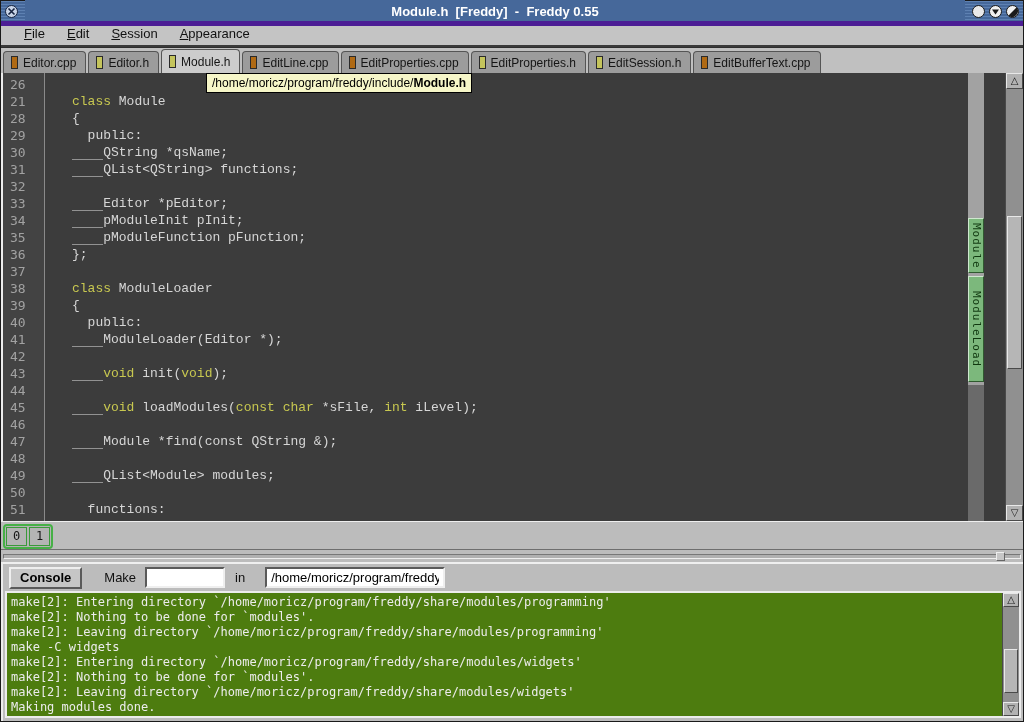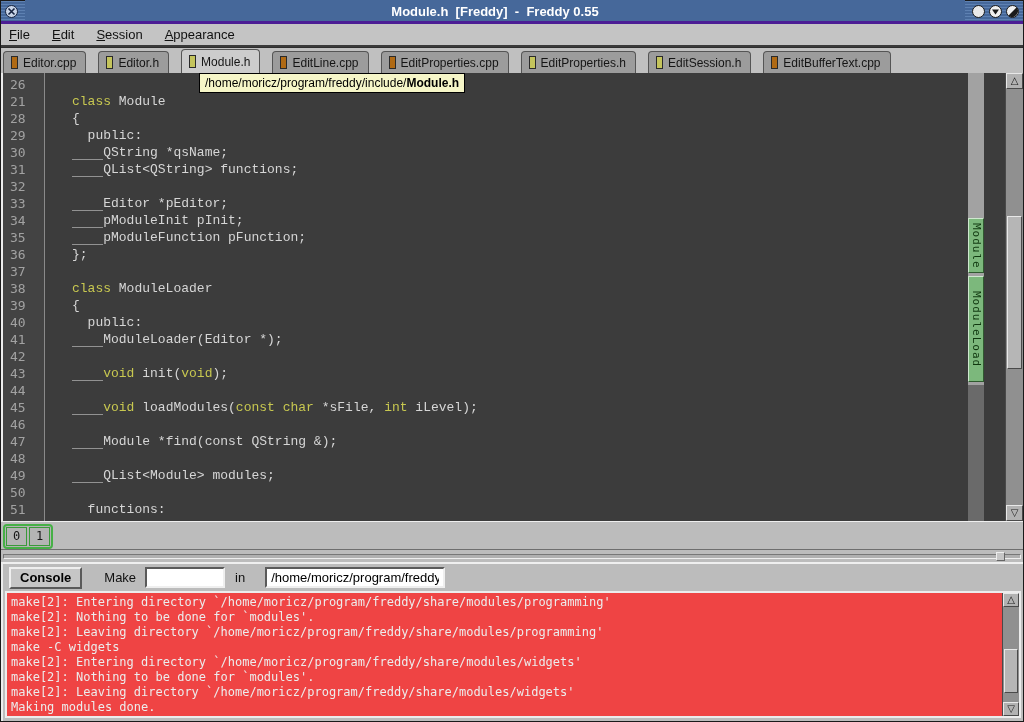--- a/index.html
+++ b/index.html
@@ -7,42 +7,42 @@
   body { font-family:"Liberation Sans","DejaVu Sans",sans-serif; font-size:13px; }
   .window { width:1024px; height:722px; background:#bcbcbc; border:1px solid #1a1a1a; display:flex; flex-direction:column; }
 
   
   .titlebar { height:20px; background:#46689a; background-image:repeating-linear-gradient(#5e81b2 0 1px,#46689a 1px 3px); display:flex; align-items:center; padding:0 3px; flex:0 0 20px; }
   .tb-btn { width:15px; height:15px; flex:0 0 15px; cursor:pointer; }
   .tb-title { flex:1; text-align:center; color:#fff; font-weight:bold; font-size:13px; background:#46689a; padding:11px 8px; white-space:pre; align-self:center; margin:0 6px; }
   .tb-right { display:flex; gap:2px; }
 
   
-  .menubar { height:26px; flex:0 0 26px; background:#c4c4c4; border-top:3px solid #4c1d95; border-bottom:2px solid #3a3a3a; display:flex; align-items:center; padding-left:8px; gap:22px; }
+  .menubar { height:26px; flex:0 0 26px; background:#c4c4c4; border-top:5px solid #4c1d95; border-bottom:2px solid #3a3a3a; display:flex; align-items:flex-start; padding-left:23px; gap:22px; }
   .menu-item { color:#111; cursor:pointer; }
   .menu-key { text-decoration:underline; }
 
   
-  .tabbar { height:26px; flex:0 0 26px; background:#c0c0c0; border-top:1px solid #2e2e2e; display:flex; align-items:flex-end; padding:2px 0 0 2px;gap:10px; }
+  .tabbar { height:26px; flex:0 0 26px; background:#c0c0c0; border-top:1px solid #2e2e2e; display:flex; align-items:flex-end; padding:2px 0 0 2px; }
   .tab { height:22px; background:#9c9c9c; border:1px solid #555; border-bottom:none; border-radius:4px 4px 0 0; display:flex; align-items:center; gap:5px; padding:0 9px 0 7px; margin-right:2px; color:#151515; font-size:12px; cursor:pointer; white-space:nowrap; }
   .tab.active { background:#cccccc; height:24px; }
   .tab-icon { width:7px; height:13px; border:1px solid #2a2a2a; display:inline-block; }
   .tab-icon.cpp { background:#b06a14; }
   .tab-icon.h { background:#c4c45c; }
 
   
   .editor-wrap { flex:0 0 448px; height:448px; position:relative; display:flex; border-left:2px solid #ececec; background:#3c3c3c;gap:21px; }
   .gutter { width:42px; flex:0 0 42px; background:#434343; border-right:1px solid #8a8a8a; padding-top:3px; }
   .ln { height:17px; line-height:17px; color:#a2a2a2; font-family:"DejaVu Sans Mono",monospace; font-size:13px; padding-left:7px; }
   .code { flex:1; padding-top:3px; overflow:hidden; background:#3c3c3c; }
   .code-line { height:17px; line-height:17px; font-family:Liberation Mono, monospace; font-size:13px; color:#d6d6d6; white-space:pre; padding-left:6px; }
   .seg-kw { color:#c8c850; }
   .seg-pl { color:#d6d6d6; }
   .seg-tab { display:inline-block; white-space:pre; border-bottom:1px solid #929292; height:16px; }
-  .tooltip { position:absolute; left:196px; top:0; height:20px; background:#f6f6c8; border:1px solid #000; color:#000; font-size:12px; line-height:18px; padding:0 5px; white-space:pre; z-index:5; }
+  .tooltip { position:absolute; left:203px; top:0; height:20px; background:#f6f6c8; border:1px solid #000; color:#000; font-size:12px; line-height:18px; padding:0 5px; white-space:pre; z-index:5; }
   .tooltip b { font-weight:bold; }
 
   .class-strip { width:16px; flex:0 0 16px; background:linear-gradient(#a2a2a2 0 312px,#6a6a6a 312px 100%); display:flex; flex-direction:column; align-items:stretch; }
   .class-spacer { height:145px; flex:0 0 145px; }
   .class-tab { writing-mode:vertical-rl; font-family:"DejaVu Sans Mono",monospace; font-size:11px; color:#10380f; background:#7cb87c; border-top:1px solid #cfe8cf; border-left:1px solid #cfe8cf; border-right:1px solid #2f5a2f; border-bottom:1px solid #2f5a2f; text-align:center; cursor:pointer; overflow:hidden; margin-bottom:3px; letter-spacing:1px; }
 
   .sb { width:18px; flex:0 0 18px; background:#909090; border-left:1px solid #4a4a4a; display:flex; flex-direction:column; }
   .sb-btn { height:16px; flex:0 0 16px; background:#b2b2b2; border:1px solid; border-color:#e8e8e8 #4a4a4a #4a4a4a #e8e8e8; color:#1a1a1a; font-size:10px; line-height:14px; text-align:center; cursor:pointer; }
   .sb-track { flex:1; position:relative; }
   .sb-thumb { position:absolute; left:1px; right:1px; background:#b6b6b6; border:1px solid; border-color:#e8e8e8 #4a4a4a #4a4a4a #e8e8e8; cursor:grab; }
@@ -60,21 +60,21 @@
   
   .console-header { flex:0 0 28px; height:28px; background:#bcbcbc; border-top:1px solid #efefef; display:flex; align-items:center; padding-left:6px; border-left:2px solid #ececec; }
   .console-btn { background:#c6c6c6; border:2px solid; border-color:#efefef #5a5a5a #5a5a5a #efefef; font-weight:bold; font-size:13px; color:#000; padding:1px 9px 2px; cursor:pointer; }
   .lbl { color:#111; margin-left:22px; margin-right:9px; }
   .lbl.in { margin-left:10px; margin-right:20px; }
   .tfield { height:21px; background:#fff; border:2px solid; border-color:#5a5a5a #efefef #efefef #5a5a5a; font-family:"Liberation Sans",sans-serif; font-size:13px; color:#000; padding:0 4px; }
   .tfield.make { width:80px; }
   .tfield.path { width:180px; }
 
   .console-out-wrap { flex:1; background:#bcbcbc; padding:0 2px 3px 2px; border-left:2px solid #ececec; }
-  .console-out { height:100%; background:#ef4444; border:2px solid #ececec; display:flex; }
+  .console-out { height:100%; background:#4d7c0f; border:2px solid #ececec; display:flex; }
   .console-lines { flex:1; padding:2px 0 0 4px; overflow:hidden; }
   .console-line { font-family:"DejaVu Sans Mono",monospace; font-size:12px; line-height:15px; color:#ececec; white-space:pre; }
   .csb { width:17px; flex:0 0 17px; background:#909090; border-left:1px solid #4a4a4a; display:flex; flex-direction:column; }
   .csb .sb-btn { height:14px; flex:0 0 14px; line-height:12px; }
 </style>
 </head>
 <body>
 
 <div class="window">
 

